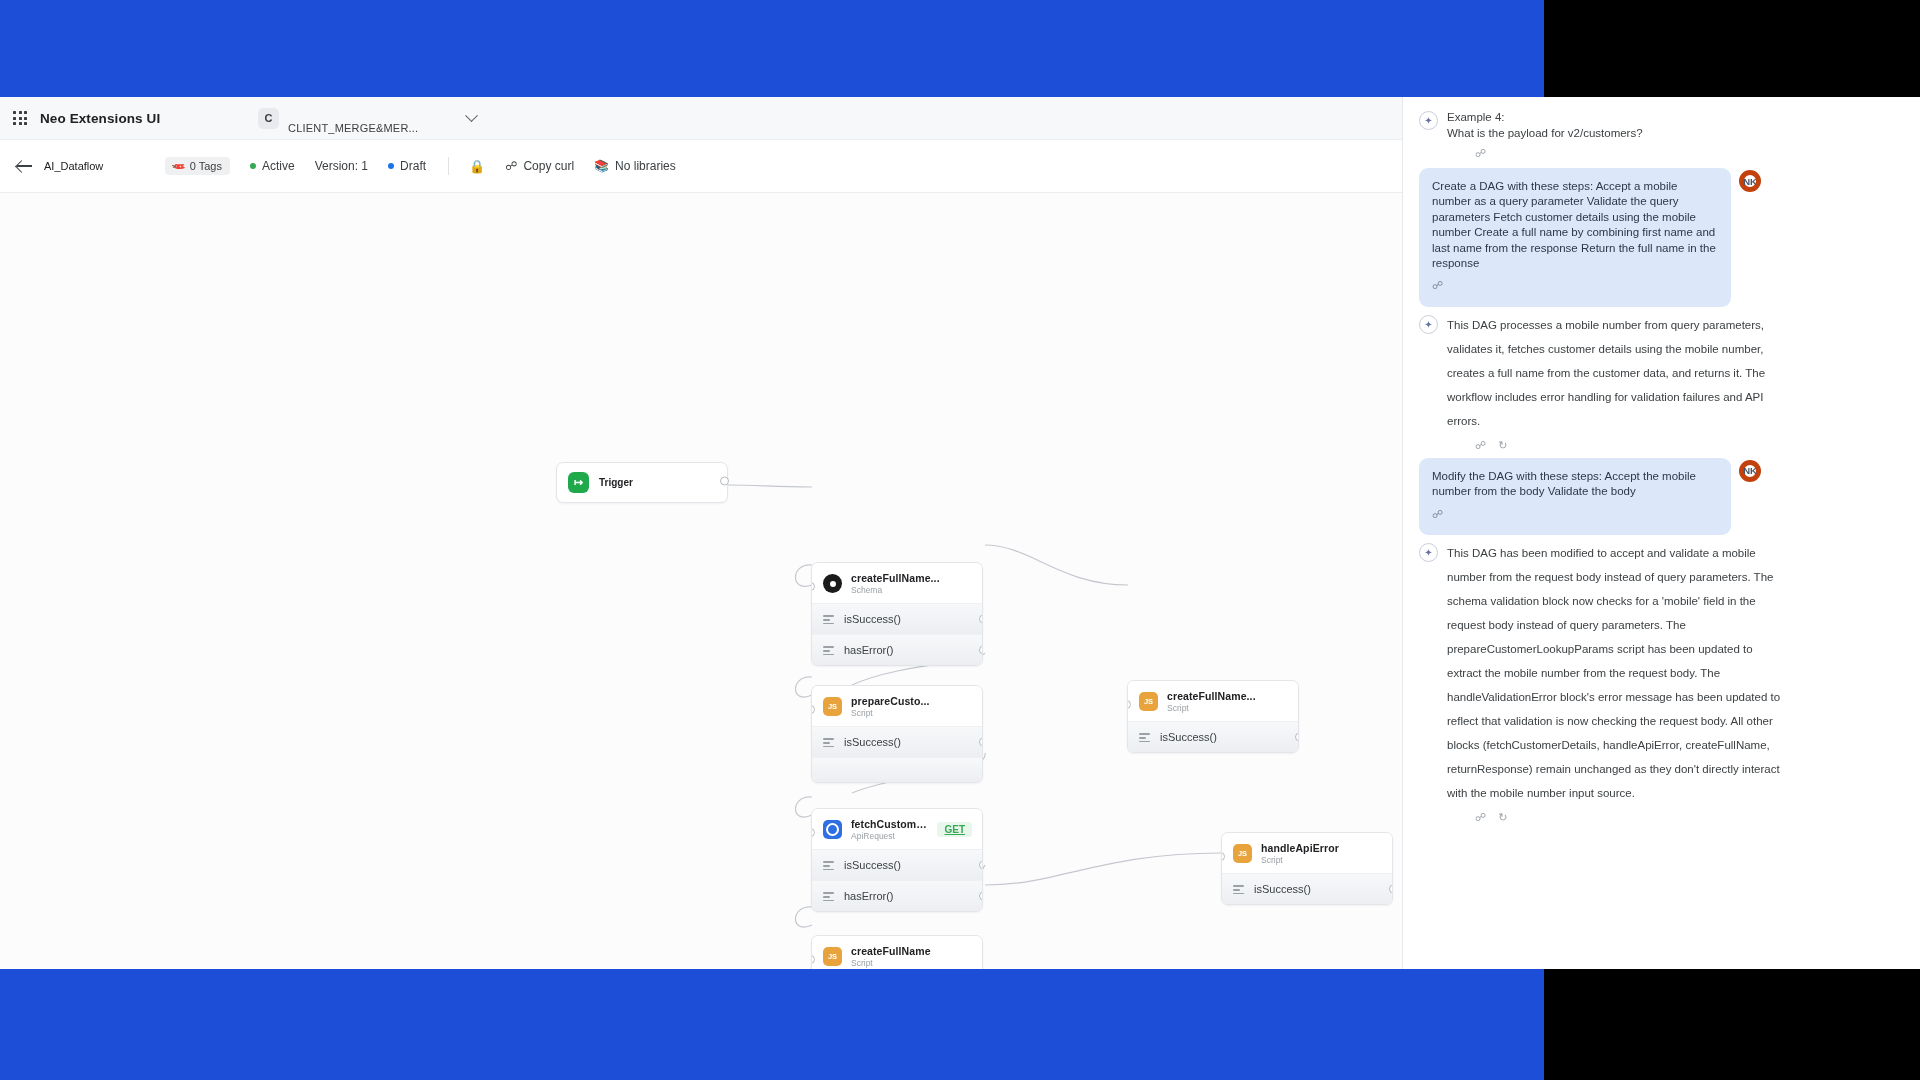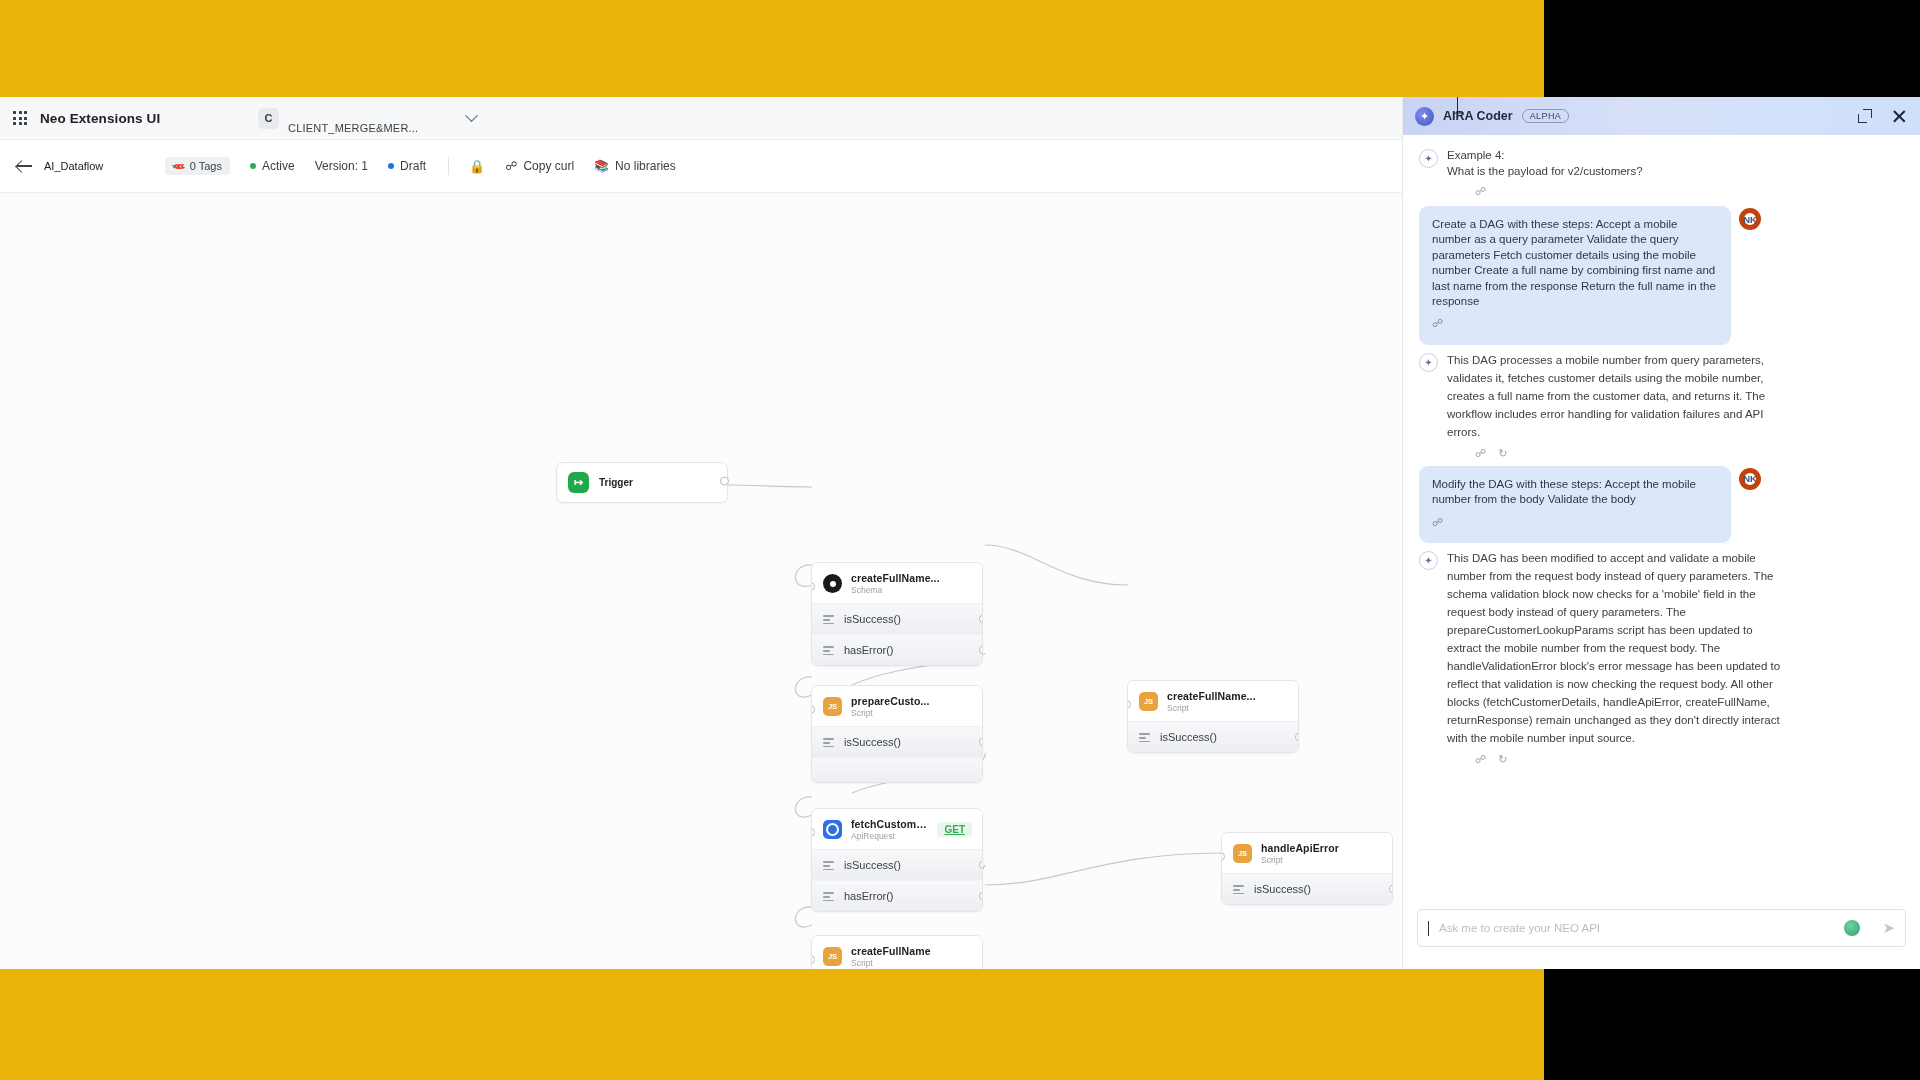--- a/index.html
+++ b/index.html
@@ -4,21 +4,21 @@
 <style>
   * { box-sizing: border-box; margin: 0; padding: 0; }
   html, body {
     width: 1920px; height: 1080px;
     background: #000;
     font-family: "Liberation Sans", sans-serif;
     overflow: hidden;
   }
   #app {
     position: relative; width: 1544px; height: 1080px;
-    background: #eab308;
+    background: #1d4ed8;
   }
 
   
   .shell {
     position: absolute; left: 0; top: 97px;
     width: 1920px; height: 872px;
     background: #ffffff;
     overflow: hidden;
   }
 
@@ -221,21 +221,21 @@
     flex: 1; overflow: hidden; padding: 12px 16px 0 16px;
     display: flex; flex-direction: column; gap: 6px;
   }
   .msg-assist { display: flex; gap: 9px; align-items: flex-start; }
   .assist-ava {
     width: 19px; height: 19px; border-radius: 50%; border: 1px solid #c9cfda;
     flex: none; display:flex; align-items:center; justify-content:center;
     color:#6672a0; font-size: 10px; background:#fff; margin-top: 2px;
   }
   .assist-text {
-    font-size: 11.5px; line-height: 18px; color: #3c4043; max-width: 340px;
+    font-size: 11.5px; line-height: 24px; color: #3c4043; max-width: 340px;
   }
   .assist-actions { display: flex; gap: 12px; margin: 6px 0 0 28px; }
   .act-ico { font-size: 11px; color: #9aa0a6; cursor: pointer; }
   .msg-user { display: flex; gap: 8px; align-items: flex-start; }
   .user-bubble {
     background: #dce8fa; border-radius: 9px; padding: 11px 13px 13px 13px;
     font-size: 11.5px; line-height: 15.4px; color: #2d3748; max-width: 312px;
   }
   .user-bubble .copy { margin-top: 7px; font-size: 11px; color:#7c879c; display:block; cursor:pointer;}
   .user-ava {
@@ -474,29 +474,20 @@
             </div>
           </div>
 
           <div class="in-dot"></div>
         </div>
 
       </div>
     </div>
 
     <div class="ai-panel">
-      <div class="ai-head">
-        <div class="ai-logo"></div>
-        <div class="ai-name">AIRA Coder</div>
-        <div class="ai-alpha">ALPHA</div>
-        <div class="ai-head-actions">
-          <div class="expand-ico"></div>
-          <div class="close-ico">✕</div>
-        </div>
-      </div>
 
       <div class="ai-body">
 
         <div class="msg-assist ex-block">
           <div class="assist-ava">✦</div>
           <div>
             <div class="ex-title">Example 4:</div>
             <div class="ex-title">What is the payload for v2/customers?</div>
             <div class="assist-actions">
               <span class="act-ico">☍</span>
@@ -536,24 +527,15 @@
           <div>
             <div class="assist-text">This DAG has been modified to accept and validate a mobile number from the request body instead of query parameters. The schema validation block now checks for a 'mobile' field in the request body instead of query parameters. The prepareCustomerLookupParams script has been updated to extract the mobile number from the request body. The handleValidationError block's error message has been updated to reflect that validation is now checking the request body. All other blocks (fetchCustomerDetails, handleApiError, createFullName, returnResponse) remain unchanged as they don't directly interact with the mobile number input source.</div>
             <div class="assist-actions">
               <span class="act-ico">☍</span>
               <span class="act-ico">↻</span>
             </div>
           </div>
         </div>
       </div>
 
-      <div class="ai-foot">
-        <div class="input-wrap">
-          <span class="caret"></span>
-          <span class="ph">Ask me to create your NEO API</span>
-          <span class="ibeam"></span>
-          <span class="refresh-ico"></span>
-          <span class="send-ico">➤</span>
-        </div>
-      </div>
     </div>
   </div>
 </div>
 
 </body></html>

